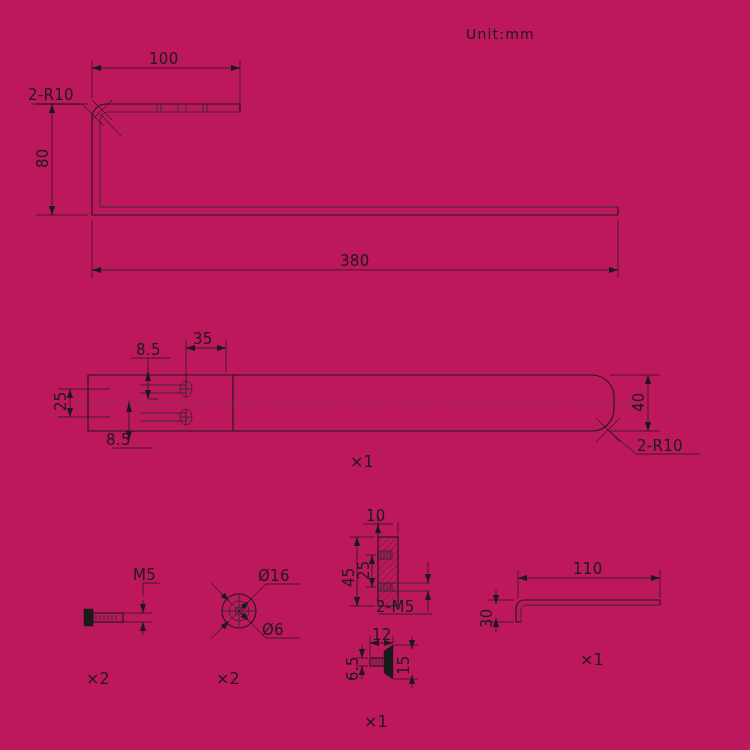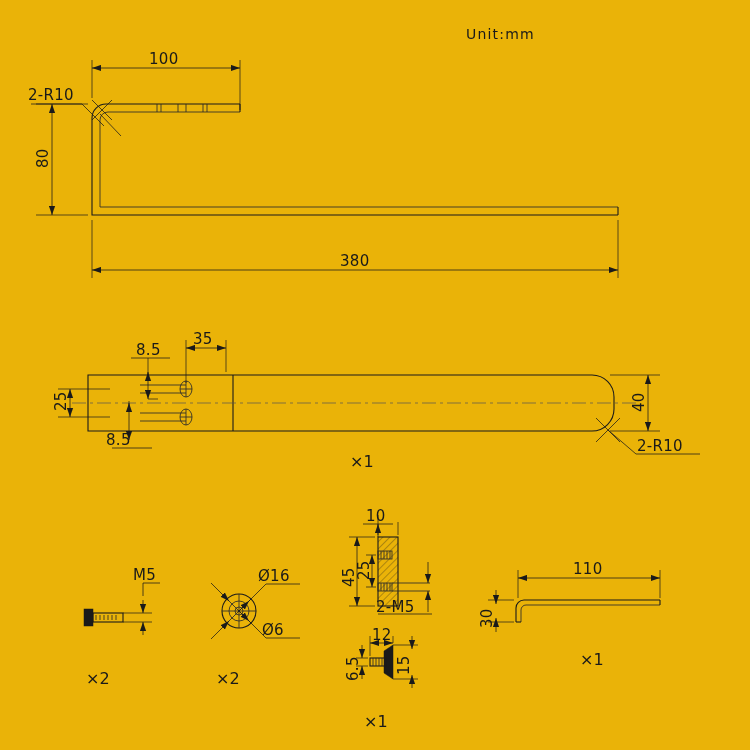--- a/index.html
+++ b/index.html
@@ -8,21 +8,21 @@
     padding: 0;
     background: #ffffff;
   }
   body {
     font-family: "DejaVu Sans", sans-serif;
   }
   #sheet {
     position: relative;
     width: 750px;
     height: 750px;
-    background: #eab308;
+    background: #be185d;
     overflow: hidden;
   }
   #sheet svg {
     display: block;
   }
   .dimtext {
     font-family: "DejaVu Sans", sans-serif;
     font-size: 15px;
     fill: #1a1a1a;
     letter-spacing: 0.3px;

